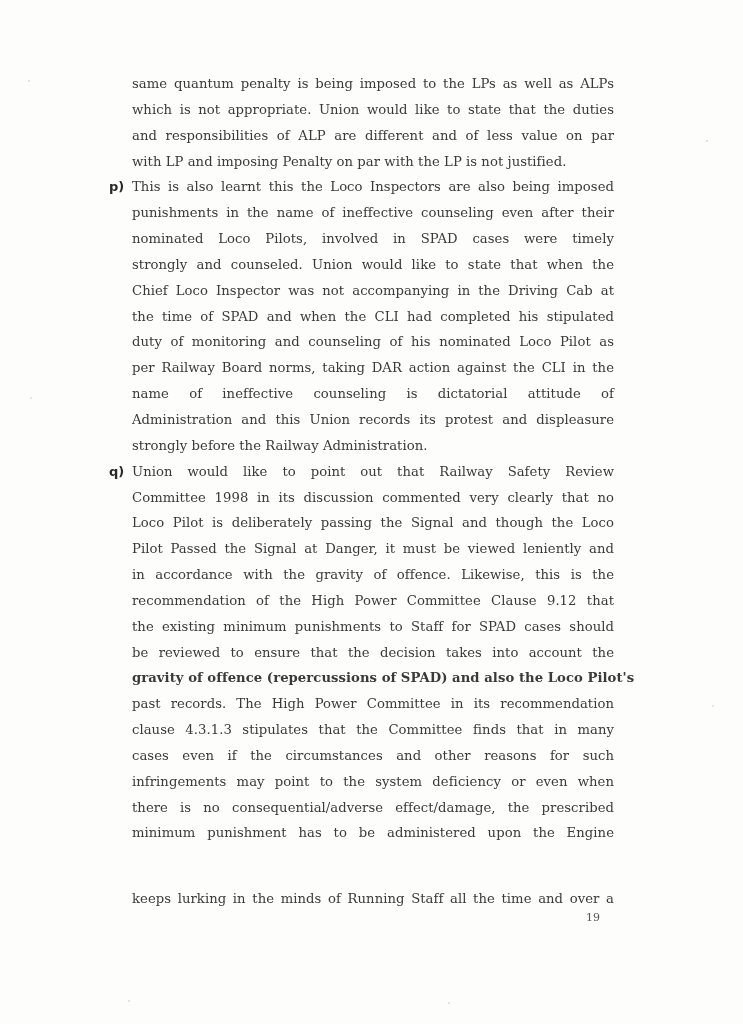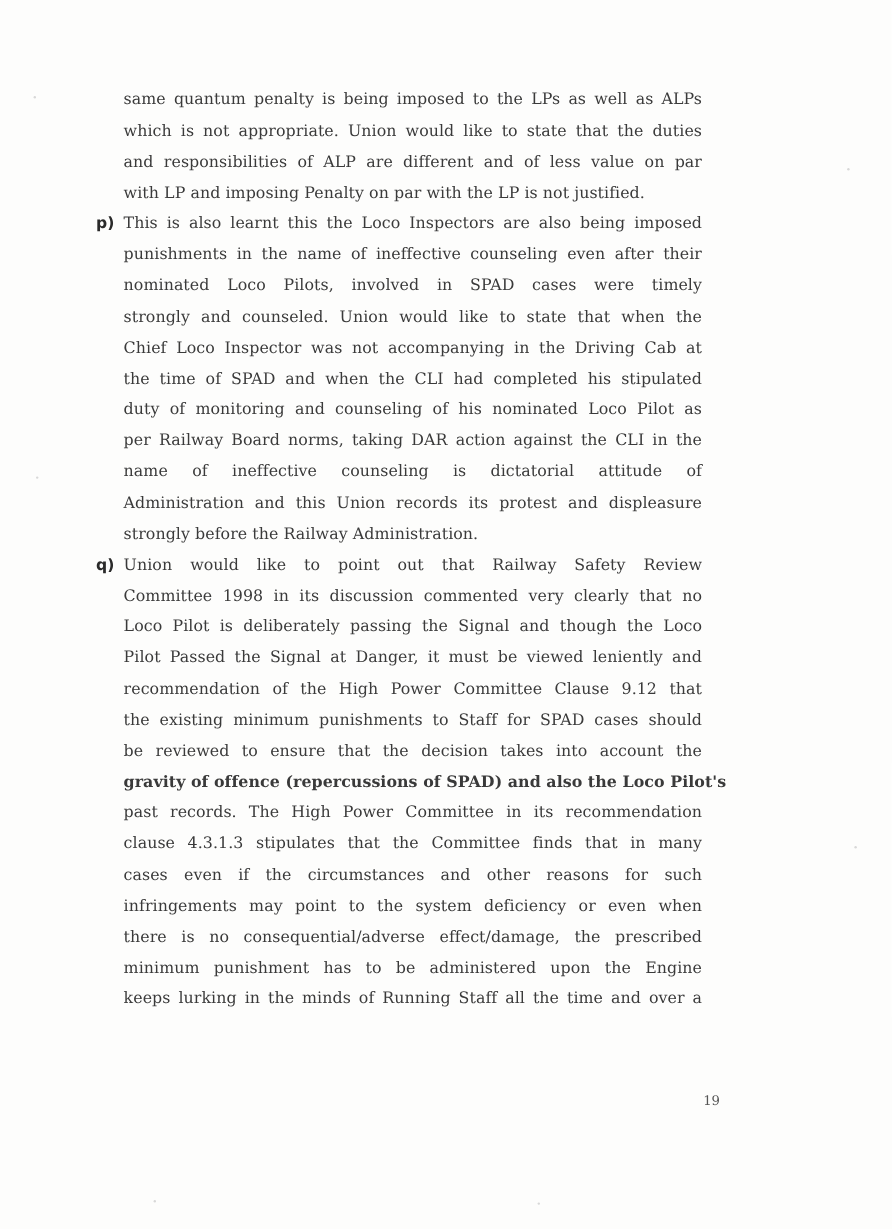--- a/index.html
+++ b/index.html
@@ -15,21 +15,21 @@
       background: #fdfdfc;
     }
     .page {
       position: absolute;
       left: 0; top: 0;
       width: 743px;
       height: 1024px;
     }
     .content {
       position: absolute;
-      left: 103px;
+      left: 132px;
       top: 71px;
       width: 482px;
       font-family: "DejaVu Serif", "Liberation Serif", serif;
       font-size: 13.2px;
       line-height: 25.85px;
       color: #3a3a3a;
       letter-spacing: 0.05px;
     }
     .line {
       display: block;
@@ -98,31 +98,32 @@
       <span class="line" style="white-space: nowrap; text-align: left; word-spacing: 0px;">Administration and this Union records its protest and displeasure</span>
       <span class="line last">strongly before the Railway Administration.</span>
     </div>
 
     <div class="para">
       <span class="label">q)</span>
       <span class="line" style="white-space: nowrap; text-align: left; word-spacing: 0px;">Union would like to point out that Railway Safety Review</span>
       <span class="line" style="white-space: nowrap; text-align: left; word-spacing: 0px;">Committee 1998 in its discussion commented very clearly that no</span>
       <span class="line" style="white-space: nowrap; text-align: left; word-spacing: 0px;">Loco Pilot is deliberately passing the Signal and though the Loco</span>
       <span class="line" style="white-space: nowrap; text-align: left; word-spacing: 0px;">Pilot Passed the Signal at Danger, it must be viewed leniently and</span>
+      <span class="line" style="white-space: nowrap; text-align: left; word-spacing: 0px;">in accordance with the gravity of offence. Likewise, this is the</span>
       <span class="line" style="white-space: nowrap; text-align: left; word-spacing: 0px;">recommendation of the High Power Committee Clause 9.12 that</span>
       <span class="line" style="white-space: nowrap; text-align: left; word-spacing: 0px;">the existing minimum punishments to Staff for SPAD cases should</span>
       <span class="line" style="white-space: nowrap; text-align: left; word-spacing: 0px;">be reviewed to ensure that the decision takes into account the</span>
       <span class="line" style="white-space: nowrap; text-align: left; word-spacing: 0px; font-weight: bold;">gravity of offence (repercussions of SPAD) and also the Loco Pilot's</span>
       <span class="line" style="white-space: nowrap; text-align: left; word-spacing: 0px;">past records. The High Power Committee in its recommendation</span>
       <span class="line" style="white-space: nowrap; text-align: left; word-spacing: 0px;">clause 4.3.1.3 stipulates that the Committee finds that in many</span>
       <span class="line" style="white-space: nowrap; text-align: left; word-spacing: 0px;">cases even if the circumstances and other reasons for such</span>
       <span class="line" style="white-space: nowrap; text-align: left; word-spacing: 0px;">infringements may point to the system deficiency or even when</span>
       <span class="line" style="white-space: nowrap; text-align: left; word-spacing: 0px;">there is no consequential/adverse effect/damage, the prescribed</span>
       <span class="line" style="white-space: nowrap; text-align: left; word-spacing: 0px;">minimum punishment has to be administered upon the Engine</span>
-      <span class="line" style="white-space: nowrap; text-align: left; word-spacing: 0px;">keeps lurking in the minds of Running Staff all the time and over a</span>
+      <span class="line" style="white-space: nowrap; text-align: left; word-spacing: 0px; margin-top: 40px;">keeps lurking in the minds of Running Staff all the time and over a</span>
     </div>
 
   </div>
 
   <div class="page-number">19</div>
 
   <span class="speck" style="left:28px;top:80px;"></span>
   <span class="speck" style="left:30px;top:397px;"></span>
   <span class="speck" style="left:706px;top:140px;"></span>
   <span class="speck" style="left:712px;top:705px;"></span>

